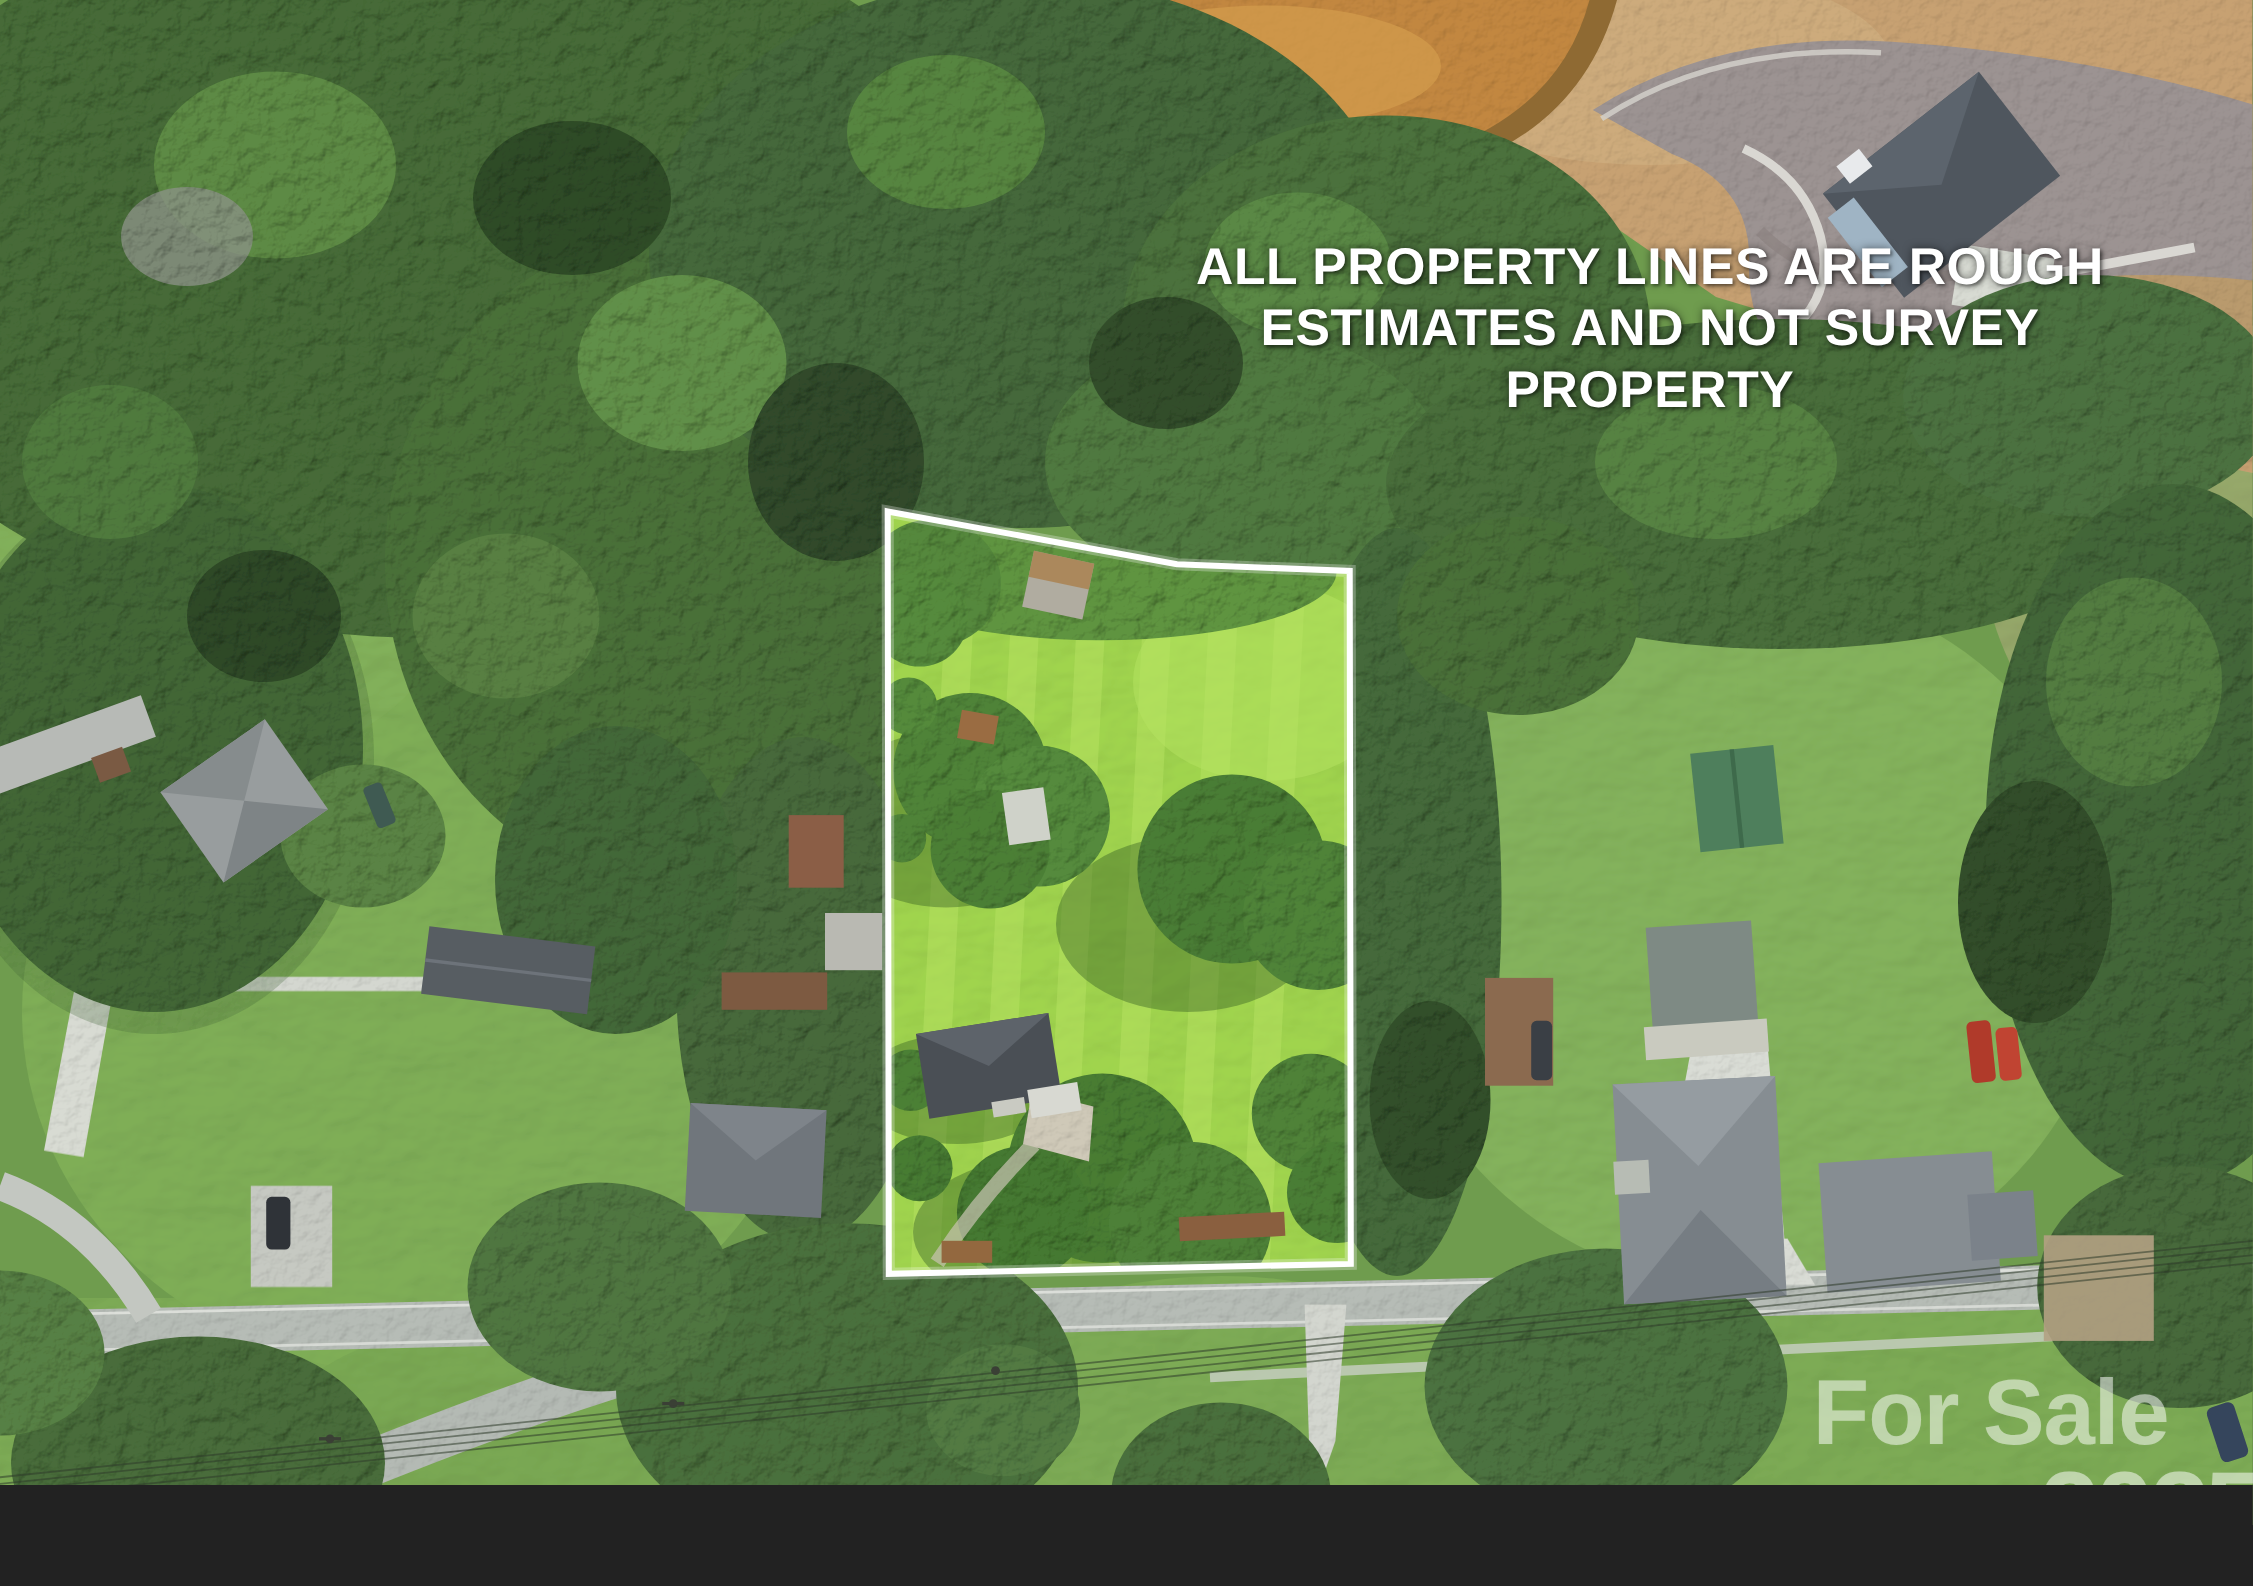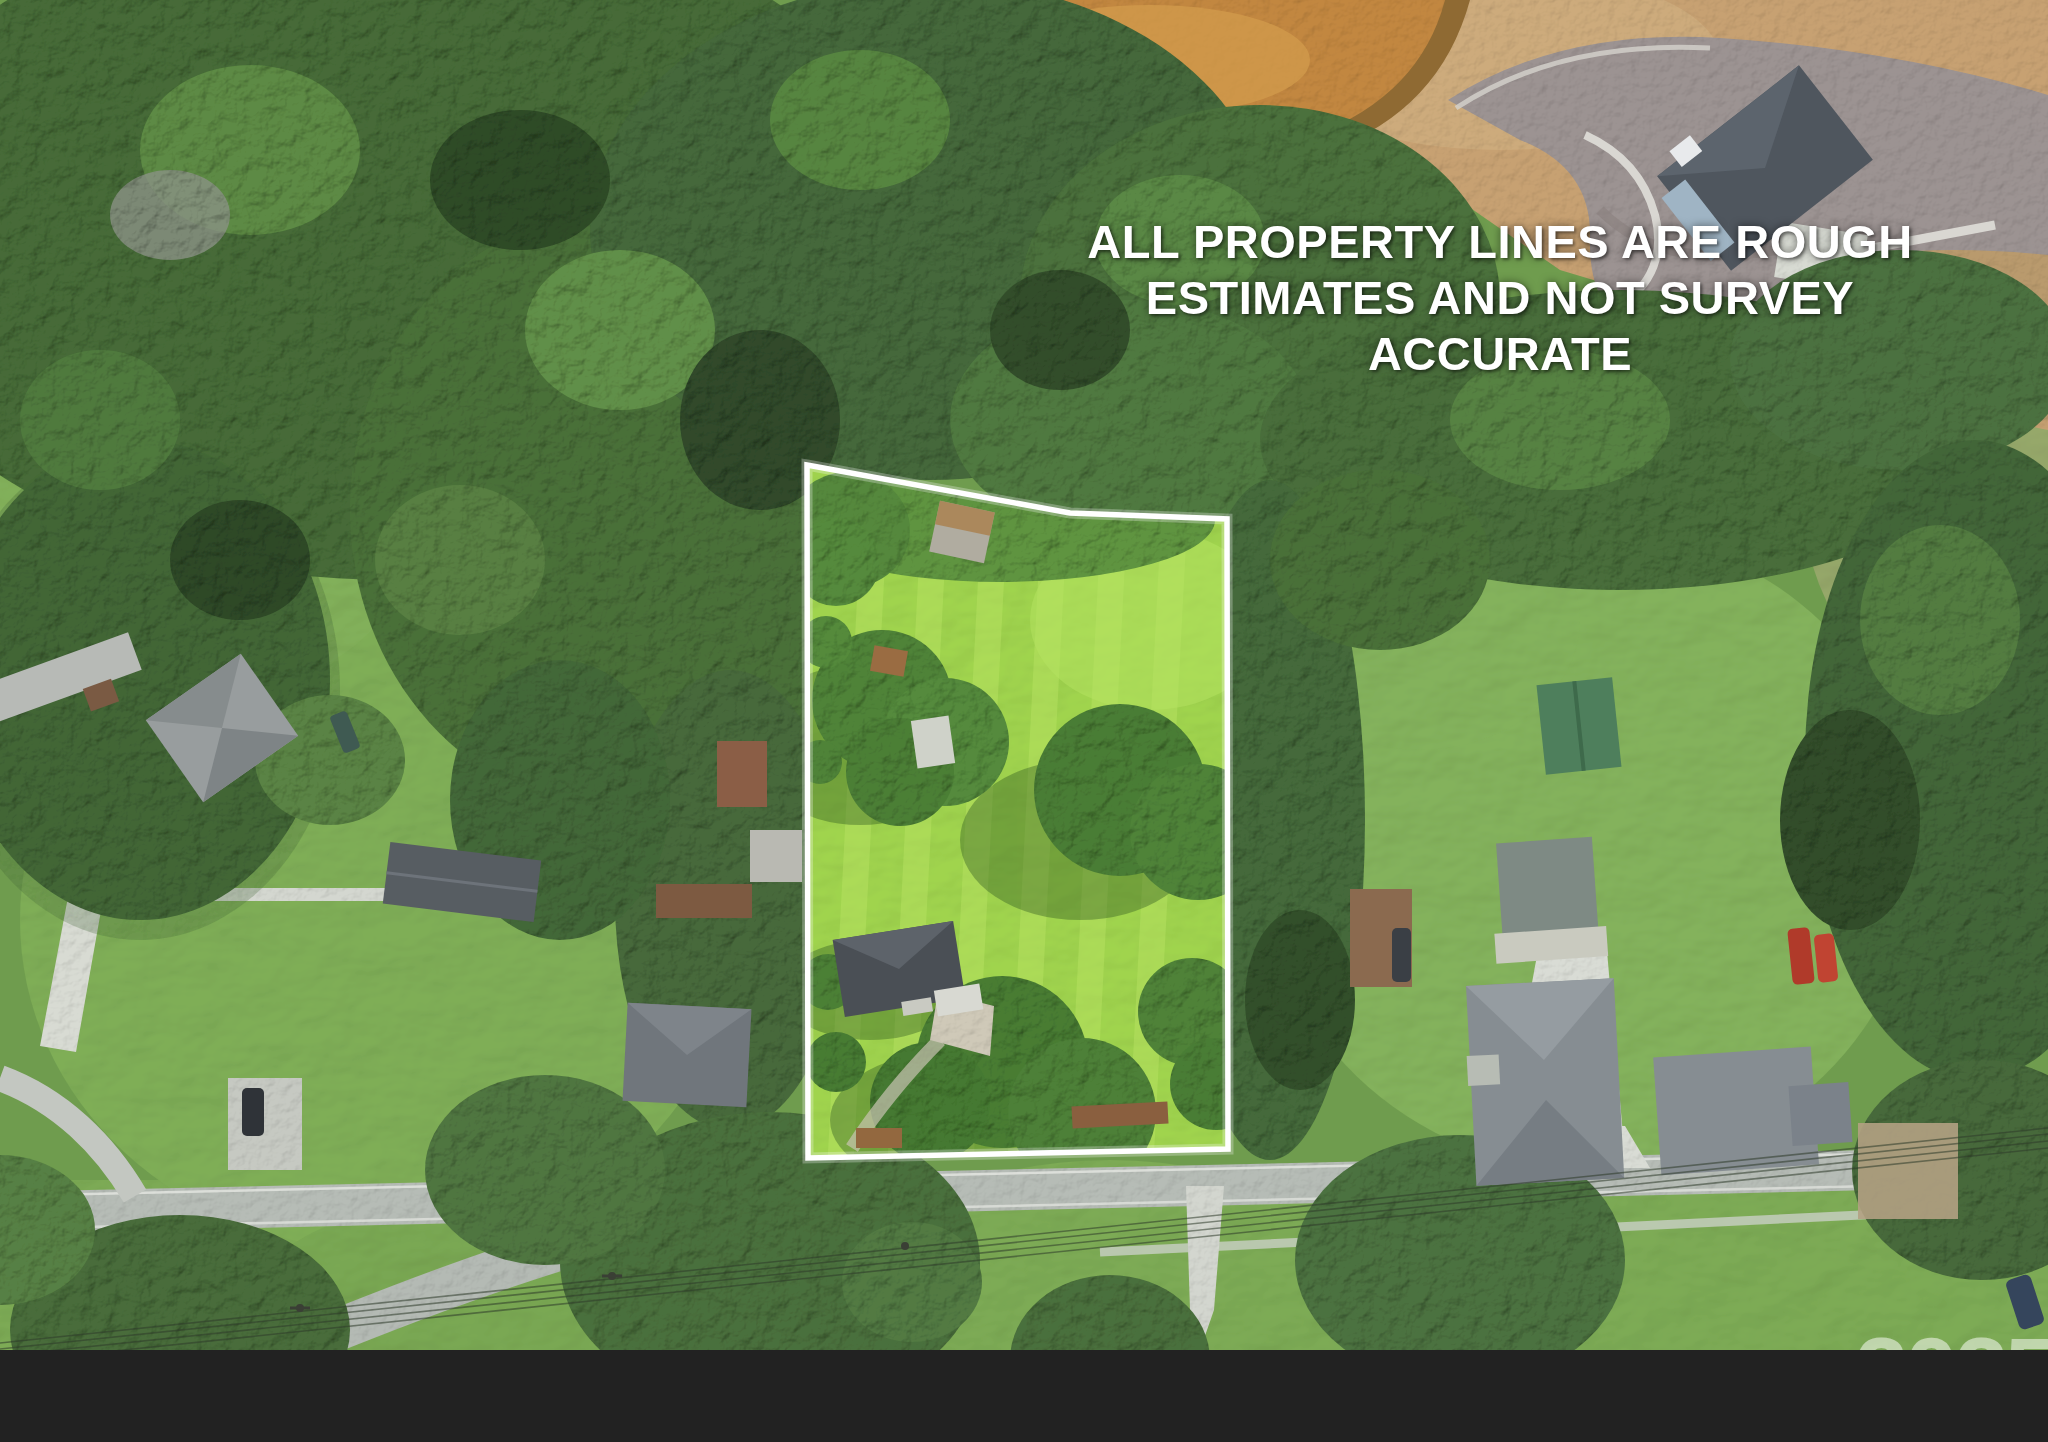--- a/index.html
+++ b/index.html
@@ -304,18 +304,19 @@
 
   <g>
     <polygon points="807,465 1070,513 1227,519 1228,1149 808,1158" fill="none" stroke="#ffffff" stroke-width="11" opacity=".28"></polygon>
     <polygon points="807,465 1070,513 1227,519 1228,1149 808,1158" fill="none" style="stroke:var(--boundary,#ffffff)" stroke-width="5.5" stroke-linejoin="miter"></polygon>
   </g>
 </svg>
 
   <div class="disclaimer">
     <div>ALL PROPERTY LINES ARE ROUGH</div>
     <div>ESTIMATES AND NOT SURVEY</div>
-    <div>ACCURATE</div>
+    <div>PROPERTY</div>
   </div>
 
+  <div class="wm wm-forsale">For Sale</div>
   <div class="wm wm-canopy">canopy 2025</div>
   <div class="wm wm-mls">MLS</div>
 </div>
 
 </body></html>

